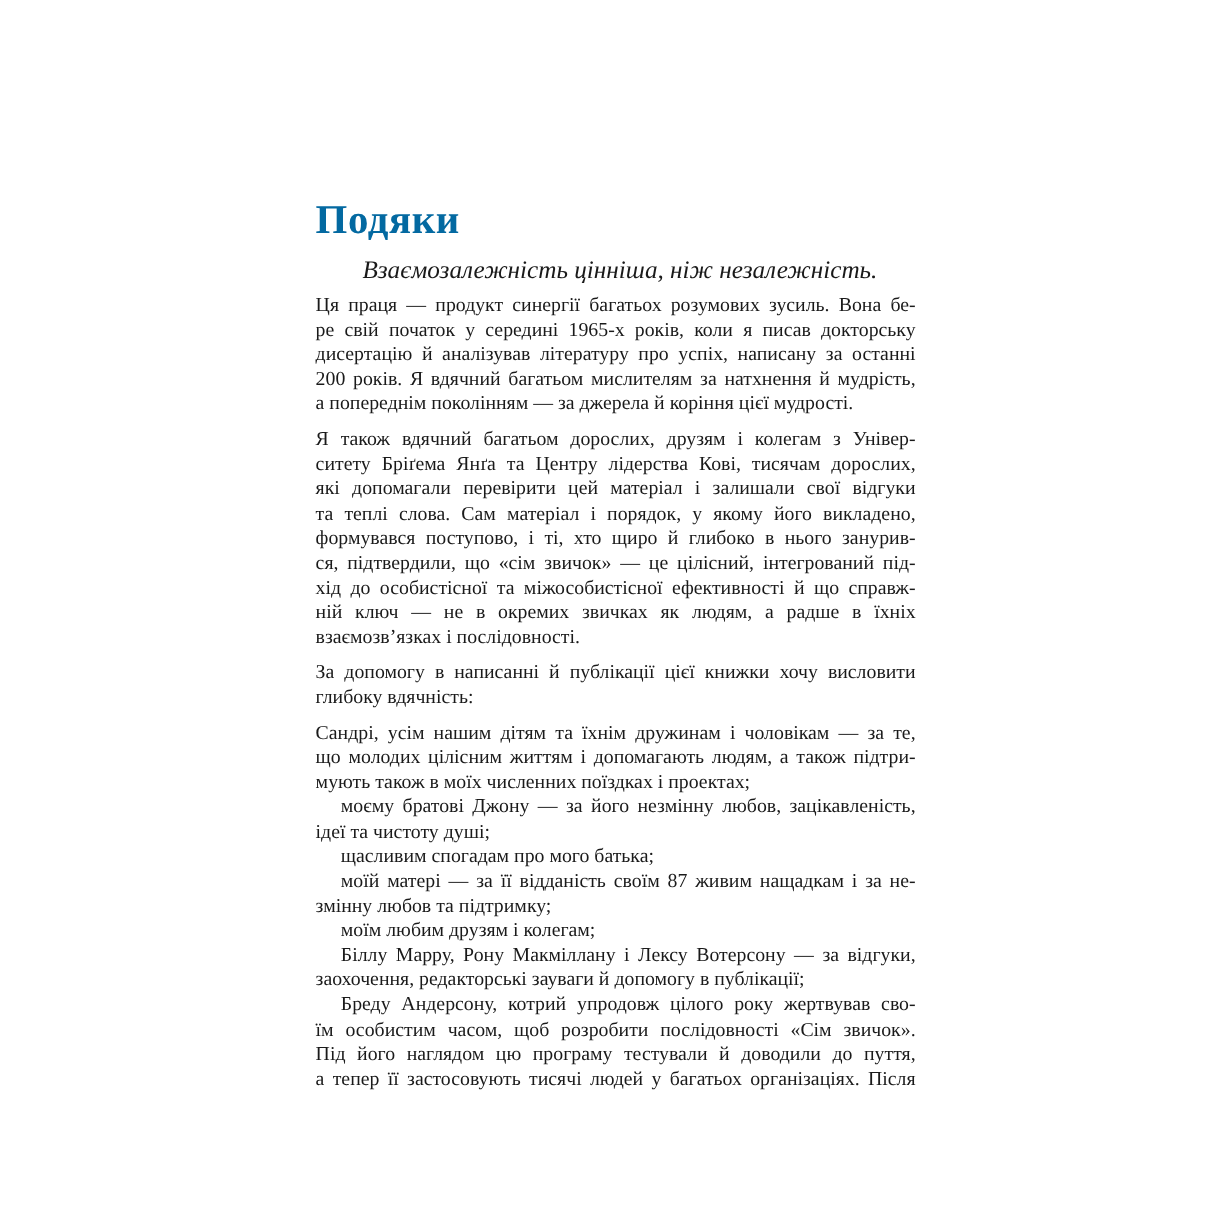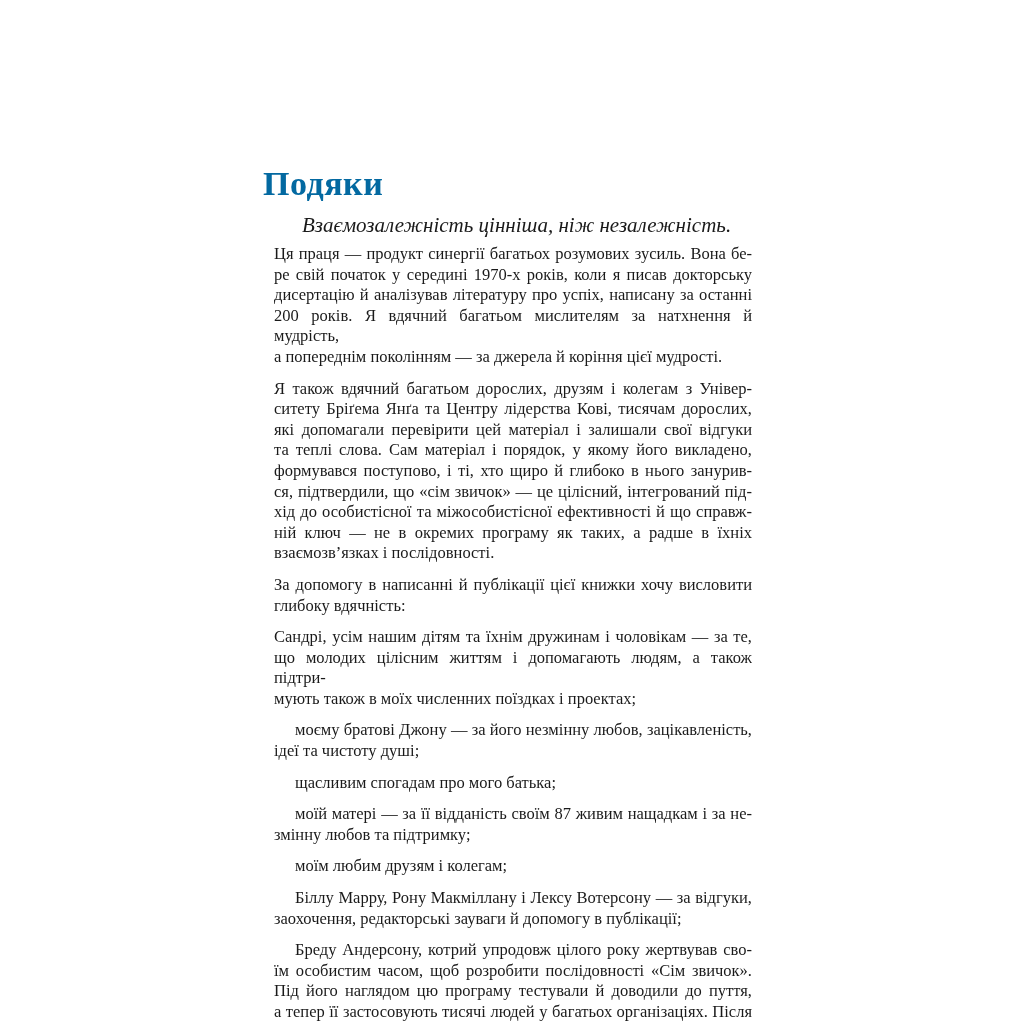--- a/index.html
+++ b/index.html
@@ -34,21 +34,21 @@
   .epigraph {
     margin: 12px 0 0 39px;
     font-style: italic;
     font-size: 21px;
     line-height: 20px;
     color: #1a1a1a;
   }
   .content {
     margin-top: 0;
   }
-  .block { margin: 11px; }
+  .block { margin: 0; }
   .block.gap { margin-top: 9px; }
   .line {
     font-size: 16.5px;
     line-height: 20.6px;
     text-align: justify;
     text-align-last: justify;
     white-space: normal;
   }
   .line.last-left {
     text-align-last: left;
@@ -61,34 +61,34 @@
 </head>
 <body>
 
 <div class="canvas">
   <div class="page">
     <h1 class="chapter-title">Подяки</h1>
     <p class="epigraph">Взаємозалежність цінніша, ніж незалежність.</p>
     <div class="content">
         <div class="block gap">
           <div class="line">Ця праця — продукт синергії багатьох розумових зусиль. Вона бе-</div>
-          <div class="line">ре свій початок у середині 1970-х років, коли я писав докторську</div>
+          <div class="line">ре свій початок у середині 1965-х років, коли я писав докторську</div>
           <div class="line">дисертацію й аналізував літературу про успіх, написану за останні</div>
           <div class="line">200 років. Я вдячний багатьом мислителям за натхнення й мудрість,</div>
           <div class="line last-left">а попереднім поколінням — за джерела й коріння цієї мудрості.</div>
         </div>
         <div class="block gap">
           <div class="line">Я також вдячний багатьом дорослих, друзям і колегам з Універ-</div>
           <div class="line">ситету Бріґема Янґа та Центру лідерства Кові, тисячам дорослих,</div>
           <div class="line">які допомагали перевірити цей матеріал і залишали свої відгуки</div>
           <div class="line">та теплі слова. Сам матеріал і порядок, у якому його викладено,</div>
           <div class="line">формувався поступово, і ті, хто щиро й глибоко в нього занурив-</div>
           <div class="line">ся, підтвердили, що «сім звичок» — це цілісний, інтегрований під-</div>
           <div class="line">хід до особистісної та міжособистісної ефективності й що справж-</div>
-          <div class="line">ній ключ — не в окремих програму як таких, а радше в їхніх</div>
+          <div class="line">ній ключ — не в окремих звичках як людям, а радше в їхніх</div>
           <div class="line last-left">взаємозв’язках і послідовності.</div>
         </div>
         <div class="block gap">
           <div class="line">За допомогу в написанні й публікації цієї книжки хочу висловити</div>
           <div class="line last-left">глибоку вдячність:</div>
         </div>
         <div class="block gap">
           <div class="line">Сандрі, усім нашим дітям та їхнім дружинам і чоловікам — за те,</div>
           <div class="line">що молодих цілісним життям і допомагають людям, а також підтри-</div>
           <div class="line last-left">мують також в моїх численних поїздках і проектах;</div>

